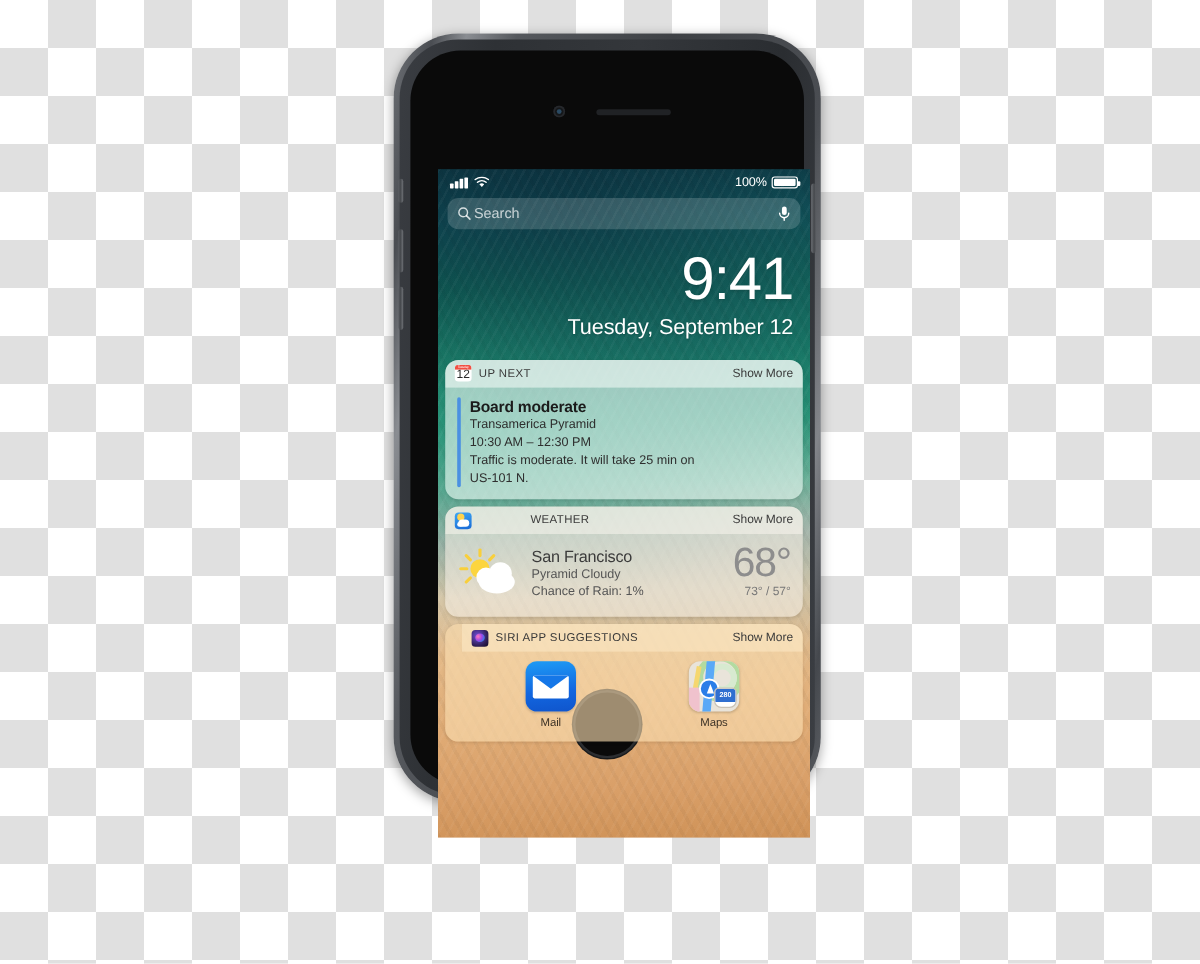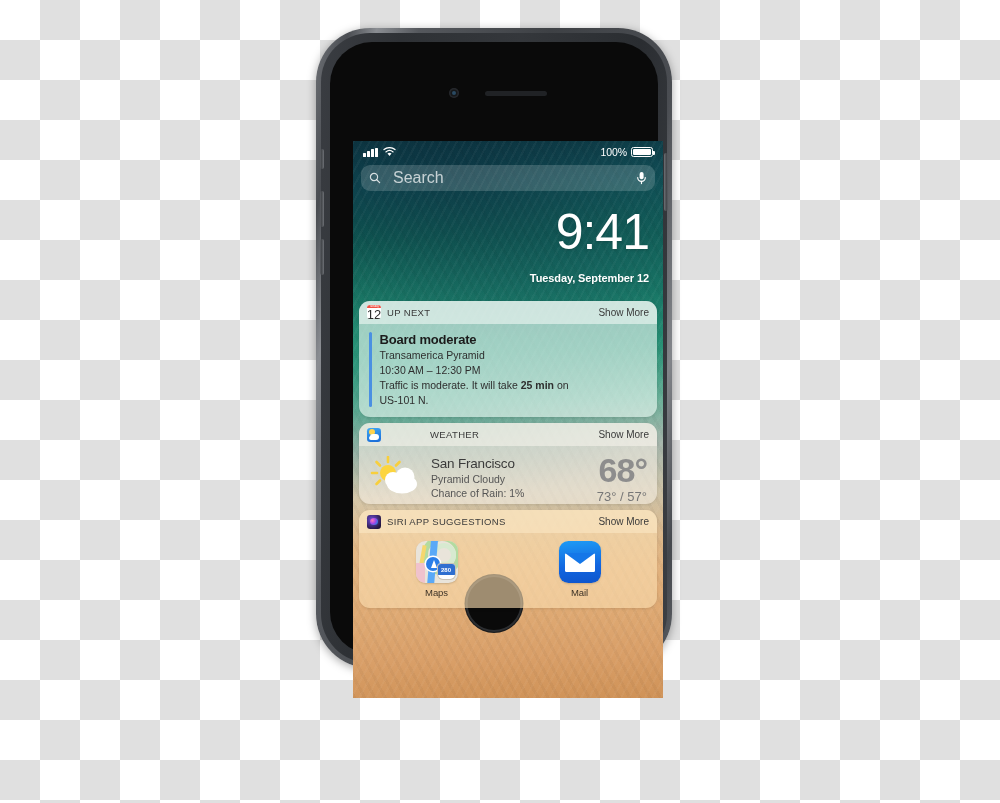--- a/index.html
+++ b/index.html
@@ -10,21 +10,21 @@
     background-image:
       linear-gradient(45deg,#e0e0e0 25%,transparent 25%,transparent 75%,#e0e0e0 75%,#e0e0e0),
       linear-gradient(45deg,#e0e0e0 25%,transparent 25%,transparent 75%,#e0e0e0 75%,#e0e0e0);
     background-size:80px 80px;
     background-position:0 0, 40px 40px;
     position:relative;
   }
 
   
   #phone {
-    position:absolute; left:316px; top:28px;
+    position:absolute; left:328px; top:28px;
     width:356px; height:640px;
     border-radius:54px;
     background:linear-gradient(100deg,#6f7277 0%,#4a4d52 7%,#8a8d92 13%,#55585d 22%,#3e4145 50%,#4a4d52 78%,#82858a 88%,#45484d 95%,#5d6065 100%);
     box-shadow:0 2px 10px rgba(0,0,0,.35);
   }
   #phone-inner {
     position:absolute; left:5px; top:5px; right:5px; bottom:5px;
     border-radius:49px;
     background:linear-gradient(95deg,#3a3d42,#2e3135 20%,#34373b 50%,#2a2d31 80%,#3c3f44);
   }
@@ -88,73 +88,73 @@
   #sb-right { margin-left:auto; display:flex; align-items:center; gap:4px;
               font-size:10.5px; letter-spacing:-.1px; }
   #battery { width:22px; height:10.5px; border:1.2px solid #fff; border-radius:2.5px; position:relative; }
   #battery::after{content:"";position:absolute;right:-3px;top:3px;width:1.6px;height:4.5px;background:#fff;border-radius:0 1px 1px 0;}
   #battery i{position:absolute;left:1.2px;top:1.2px;bottom:1.2px;right:1.2px;background:#fff;border-radius:1px;display:block;}
 
   
   #searchbar { position:relative; z-index:3; margin:2px 8px 0; height:26px;
                border-radius:9px; background:rgba(255,255,255,.17);
                display:flex; align-items:center; padding:0 8px; }
-  #search-text { color:rgba(255,255,255,.72); font-size:16px; margin-left:12px; }
+  #search-text { color:rgba(255,255,255,.72); font-size:12px; margin-left:2px; }
 
   
   #clockblock { position:relative; z-index:3; text-align:right; padding:18px 14px 0; color:#fff; }
   #clock { font-size:50px; font-weight:200; line-height:.95; letter-spacing:-1px;
            text-shadow:0 1px 3px rgba(0,0,0,.18); }
-  #date { font-size:11px; font-weight:700; margin-top:15px; letter-spacing:-.1px;
+  #date { font-size:18px; font-weight:400; margin-top:5px; letter-spacing:-.1px;
           text-shadow:0 1px 2px rgba(0,0,0,.18); }
 
   
   #widgets { position:relative; z-index:3; margin-top:17px; padding:0 6px;
              display:flex; flex-direction:column; gap:6px; }
   .widget { border-radius:11px; overflow:hidden; box-shadow:0 1px 3px rgba(0,0,0,.10); }
   .w-head { display:flex; align-items:center; height:23px; padding:0 8px; }
   .w-icon { width:14px; height:14px; border-radius:3.2px; flex:0 0 auto; position:relative; overflow:hidden; }
   .w-title { font-size:9.5px; letter-spacing:.35px; margin-left:6px; color:#3a3a3a; }
   .w-more  { margin-left:auto; font-size:10px; color:#3a3a3a;text-align:center; }
   .w-body  { padding:8px 10px 10px; }
 
   
   #w-upnext { background:rgba(236,250,244,.62); }
   #w-upnext .w-head { background:rgba(248,253,250,.55); }
   #w-upnext .w-body { display:flex; gap:8px; }
   #event-bar { width:2.5px; background:#4a90e2; border-radius:2px; flex:0 0 auto; }
   #event-title { font-size:13px; font-weight:700; color:#1b1b1b; letter-spacing:-.2px; }
   .event-line { font-size:10.5px; color:#2e2e2e; line-height:1.35; margin-top:1px; }
-  .event-line b { font-weight:700; }
+  .event-line b { font-weight:400; }
 
   
   #cal-icon { background:#fff; display:flex; flex-direction:column; }
   #cal-icon .cal-top { height:4px; background:#f14f42; color:#fff; font-size:2.6px;
                        display:flex; align-items:center; justify-content:center; letter-spacing:-.1px;}
   #cal-icon .cal-day { flex:1; display:flex; align-items:center; justify-content:center;
-                       font-size:13px; font-weight:500; color:#2b2b2b; line-height:1; }
+                       font-size:10px; font-weight:500; color:#2b2b2b; line-height:1; }
 
   
   #w-weather { background:rgba(246,240,230,.58); }
   #w-weather .w-head { background:rgba(250,246,238,.55);gap:43px; }
   #wx-icon { background:linear-gradient(165deg,#3fa9f5,#1769d6); }
   #wx-icon .s { position:absolute; left:1.5px; top:1.5px; width:6px; height:6px; border-radius:50%; background:#ffd34d; }
   #wx-icon .c { position:absolute; left:3px; bottom:2px; width:9px; height:5.5px; border-radius:4px; background:#fff; }
   #wx-icon .c::before{content:"";position:absolute;left:-1px;top:1.5px;width:4.5px;height:4.5px;border-radius:50%;background:#fff;}
-  #w-weather .w-body { display:flex; align-items:flex-start; padding:10px 10px 0; }
+  #w-weather .w-body { display:flex; align-items:flex-end; padding:10px 10px 15px; }
   #wx-big { width:58px; height:42px; position:relative; flex:0 0 auto; }
   #wx-mid { flex:1; padding-left:4px; }
   #wx-city { font-size:13.5px; color:#3b3b3b; letter-spacing:-.2px; }
   .wx-sub { font-size:10.5px; color:#555; margin-top:2px; }
   #wx-right { text-align:right; flex:0 0 auto; }
-  #wx-temp { font-size:34px; font-weight:700; color:#8d8d8d; line-height:.85; letter-spacing:-1px; }
-  #wx-hilo { font-size:13px; color:#777; margin-top:4px; }
-
-  
-  #w-siri { background:rgba(250,221,176,.62); }
+  #wx-temp { font-size:34px; font-weight:400; color:#8d8d8d; line-height:.85; letter-spacing:-1px; }
+  #wx-hilo { font-size:10px; color:#777; margin-top:4px; }
+
+  
+  #w-siri { background:rgba(250,221,176,.62);padding-left:14px; }
   #w-siri .w-head { background:rgba(252,232,197,.6); }
   #siri-icon { background:radial-gradient(circle at 35% 35%,#6f4fd6,#2a1a4d 70%,#120b24); }
   #siri-icon::after{content:"";position:absolute;left:2.5px;top:3px;width:8px;height:7px;border-radius:50%;
      background:radial-gradient(circle at 30% 35%,#ff7ab8,#a046e8 45%,#2d7de0 80%);filter:blur(.4px);}
   #apps { display:flex; justify-content:space-around; padding:8px 6px 10px; }
   .app { width:58px; text-align:center; }
   .app-icon { width:42px; height:42px; border-radius:9.5px; margin:0 auto;
               position:relative; overflow:hidden; box-shadow:0 1px 2px rgba(0,0,0,.16); }
   .app-label { font-size:9.5px; color:#3c3226; margin-top:4px; letter-spacing:-.1px; }
 
@@ -305,43 +305,43 @@
           <div class="widget" id="w-siri">
             <div class="w-head">
               <span class="w-icon" id="siri-icon"></span>
               <span class="w-title">SIRI APP SUGGESTIONS</span>
               <span class="w-more">Show More</span>
             </div>
             <div id="apps">
 
 
               <div class="app">
+                <div class="app-icon" id="ic-mail">
+                  <span class="env"></span>
+                    <span class="flap"></span>
+                </div>
+                <div class="app-label">Mail</div>
+              </div>
+
+              <div class="app">
                 <div class="app-icon" id="ic-maps">
                   <span class="g1"></span>
                     <span class="g2"></span>
                   <span class="road-y"></span>
                     <span class="road-p"></span>
                     <span class="road-b"></span>
                   <span class="pin"></span>
                   <span class="shield">
                     <span class="top"></span>
                     <span class="bot">280</span>
                   </span>
                 </div>
                 <div class="app-label">Maps</div>
               </div>
 
-              <div class="app">
-                <div class="app-icon" id="ic-mail">
-                  <span class="env"></span>
-                    <span class="flap"></span>
-                </div>
-                <div class="app-label">Mail</div>
-              </div>
-
 
             </div>
           </div>
 
         </div>
       </div>
 
       <div id="home-btn"></div>
     </div>
 

